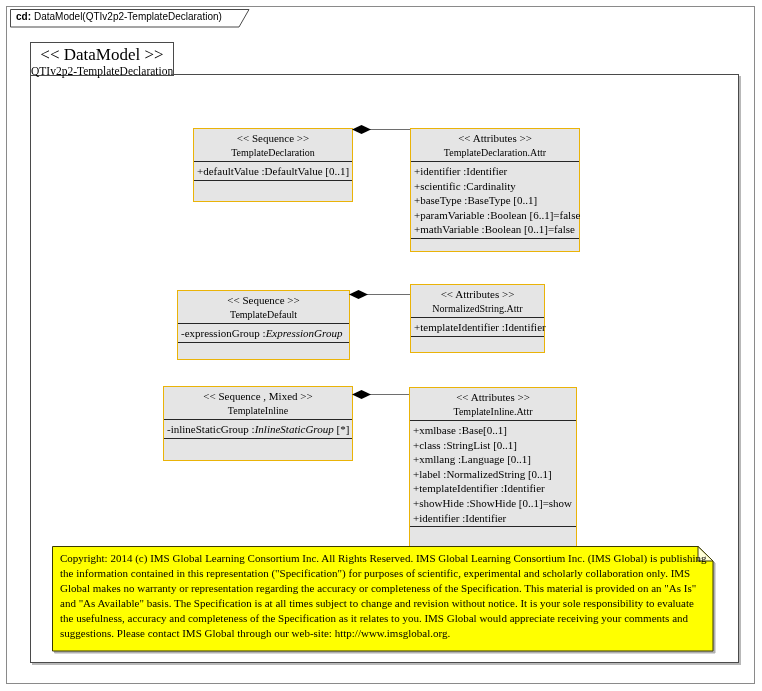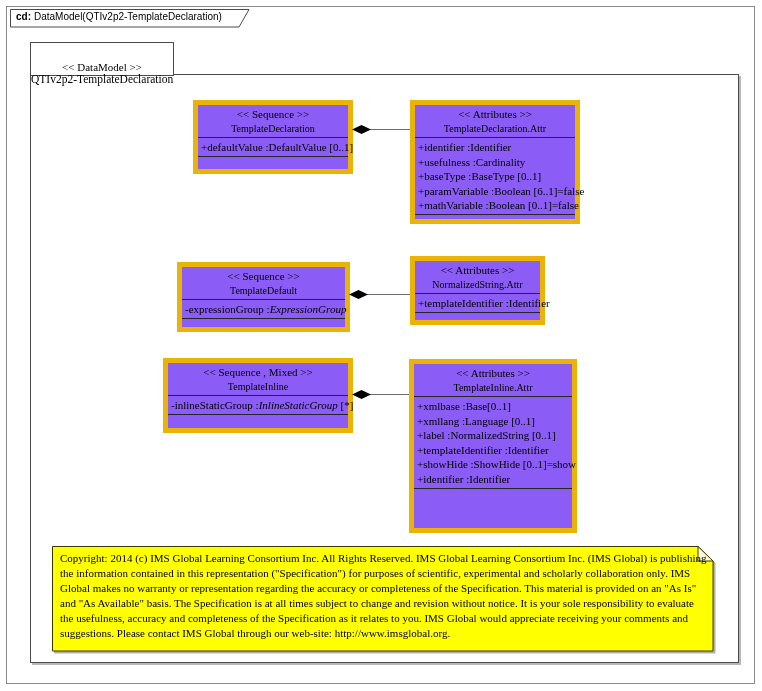--- a/index.html
+++ b/index.html
@@ -13,25 +13,25 @@
   .frame-tab svg{position:absolute;left:0;top:0;}
   .tab-text{position:absolute;left:6px;top:2px;font-family:Liberation Sans, sans-serif;
             font-size:10px;white-space:nowrap;}
   .tab-text b{font-weight:bold;}
   .tab-text span{margin-left:3px;}
 
   .pkg-body{position:absolute;left:30px;top:74px;width:707px;height:587px;
             border:1px solid #4a4a4a;background:#ffffff;box-shadow:2px 2px 0 #b8b8b8;}
   .pkg-header{position:absolute;left:30px;top:42px;width:142px;height:32px;
               border:1px solid #4a4a4a;background:#ffffff;text-align:center;}
-  .pkg-stereo{font-size:11px;margin-top:18px;}
+  .pkg-stereo{font-size:17px;margin-top:2px;}
   .pkg-name{font-size:11.5px;white-space:nowrap;}
 
-  .uml-class{position:absolute;background:#8b5cf6;border:5px solid #eab308;
-             box-sizing:border-box;display:flex;flex-direction:column;}
+  .uml-class{position:absolute;background:#e5e5e5;border:1px solid #eab308;
+             box-sizing:border-box;display:flex;flex-direction:column;margin-top:28px;}
   .uml-head{text-align:center;padding:2px 3px 1px;}
   .stereo{font-size:11px;line-height:14px;white-space:nowrap;}
   .cname{font-size:10px;font-weight:normal;line-height:15px;white-space:nowrap;}
   .uml-attrs{border-top:1px solid #262626;padding:2px 3px 1px;}
   .attr{font-size:11px;line-height:14.6px;white-space:nowrap;}
   .attr i{font-style:italic;}
   .uml-empty{border-top:1px solid #262626;flex:1;min-height:12px;}
 
   .connector{position:absolute;height:0;border-top:1px solid #6e6e6e;}
   .diamond{position:absolute;width:19px;height:9px;}
@@ -77,21 +77,21 @@
     <polygon points="0,4.5 9.5,0 19,4.5 9.5,9" fill="#000000"></polygon>
   </svg>
 
   <div class="uml-class" style="left:410px;top:100px;width:170px;height:124px;">
     <div class="uml-head">
       <div class="stereo">&lt;&lt; Attributes  &gt;&gt;</div>
       <div class="cname">TemplateDeclaration.Attr</div>
     </div>
     <div class="uml-attrs">
       <div class="attr"><span>+identifier :Identifier</span></div>
-      <div class="attr"><span>+usefulness :Cardinality</span></div>
+      <div class="attr"><span>+scientific :Cardinality</span></div>
       <div class="attr"><span>+baseType :BaseType [0..1]</span></div>
       <div class="attr"><span>+paramVariable :Boolean [6..1]=false</span></div>
       <div class="attr"><span>+mathVariable :Boolean [0..1]=false</span></div>
     </div>
     <div class="uml-empty"></div>
   </div>
 
   <div class="uml-class" style="left:177px;top:262px;width:173px;height:70px;">
     <div class="uml-head">
       <div class="stereo">&lt;&lt; Sequence &gt;&gt;</div>
@@ -135,20 +135,21 @@
     <polygon points="0,4.5 9.5,0 19,4.5 9.5,9" fill="#000000"></polygon>
   </svg>
 
   <div class="uml-class" style="left:409px;top:359px;width:168px;height:174px;">
     <div class="uml-head">
       <div class="stereo">&lt;&lt; Attributes  &gt;&gt;</div>
       <div class="cname">TemplateInline.Attr</div>
     </div>
     <div class="uml-attrs">
       <div class="attr"><span>+xmlbase :Base[0..1]</span></div>
+      <div class="attr"><span>+class :StringList [0..1]</span></div>
       <div class="attr"><span>+xmllang :Language [0..1]</span></div>
       <div class="attr"><span>+label :NormalizedString  [0..1]</span></div>
       <div class="attr"><span>+templateIdentifier :Identifier</span></div>
       <div class="attr"><span>+showHide :ShowHide [0..1]=show</span></div>
       <div class="attr"><span>+identifier :Identifier</span></div>
     </div>
     <div class="uml-empty"></div>
   </div>
 
   <svg class="note-shape" width="662" height="106">

